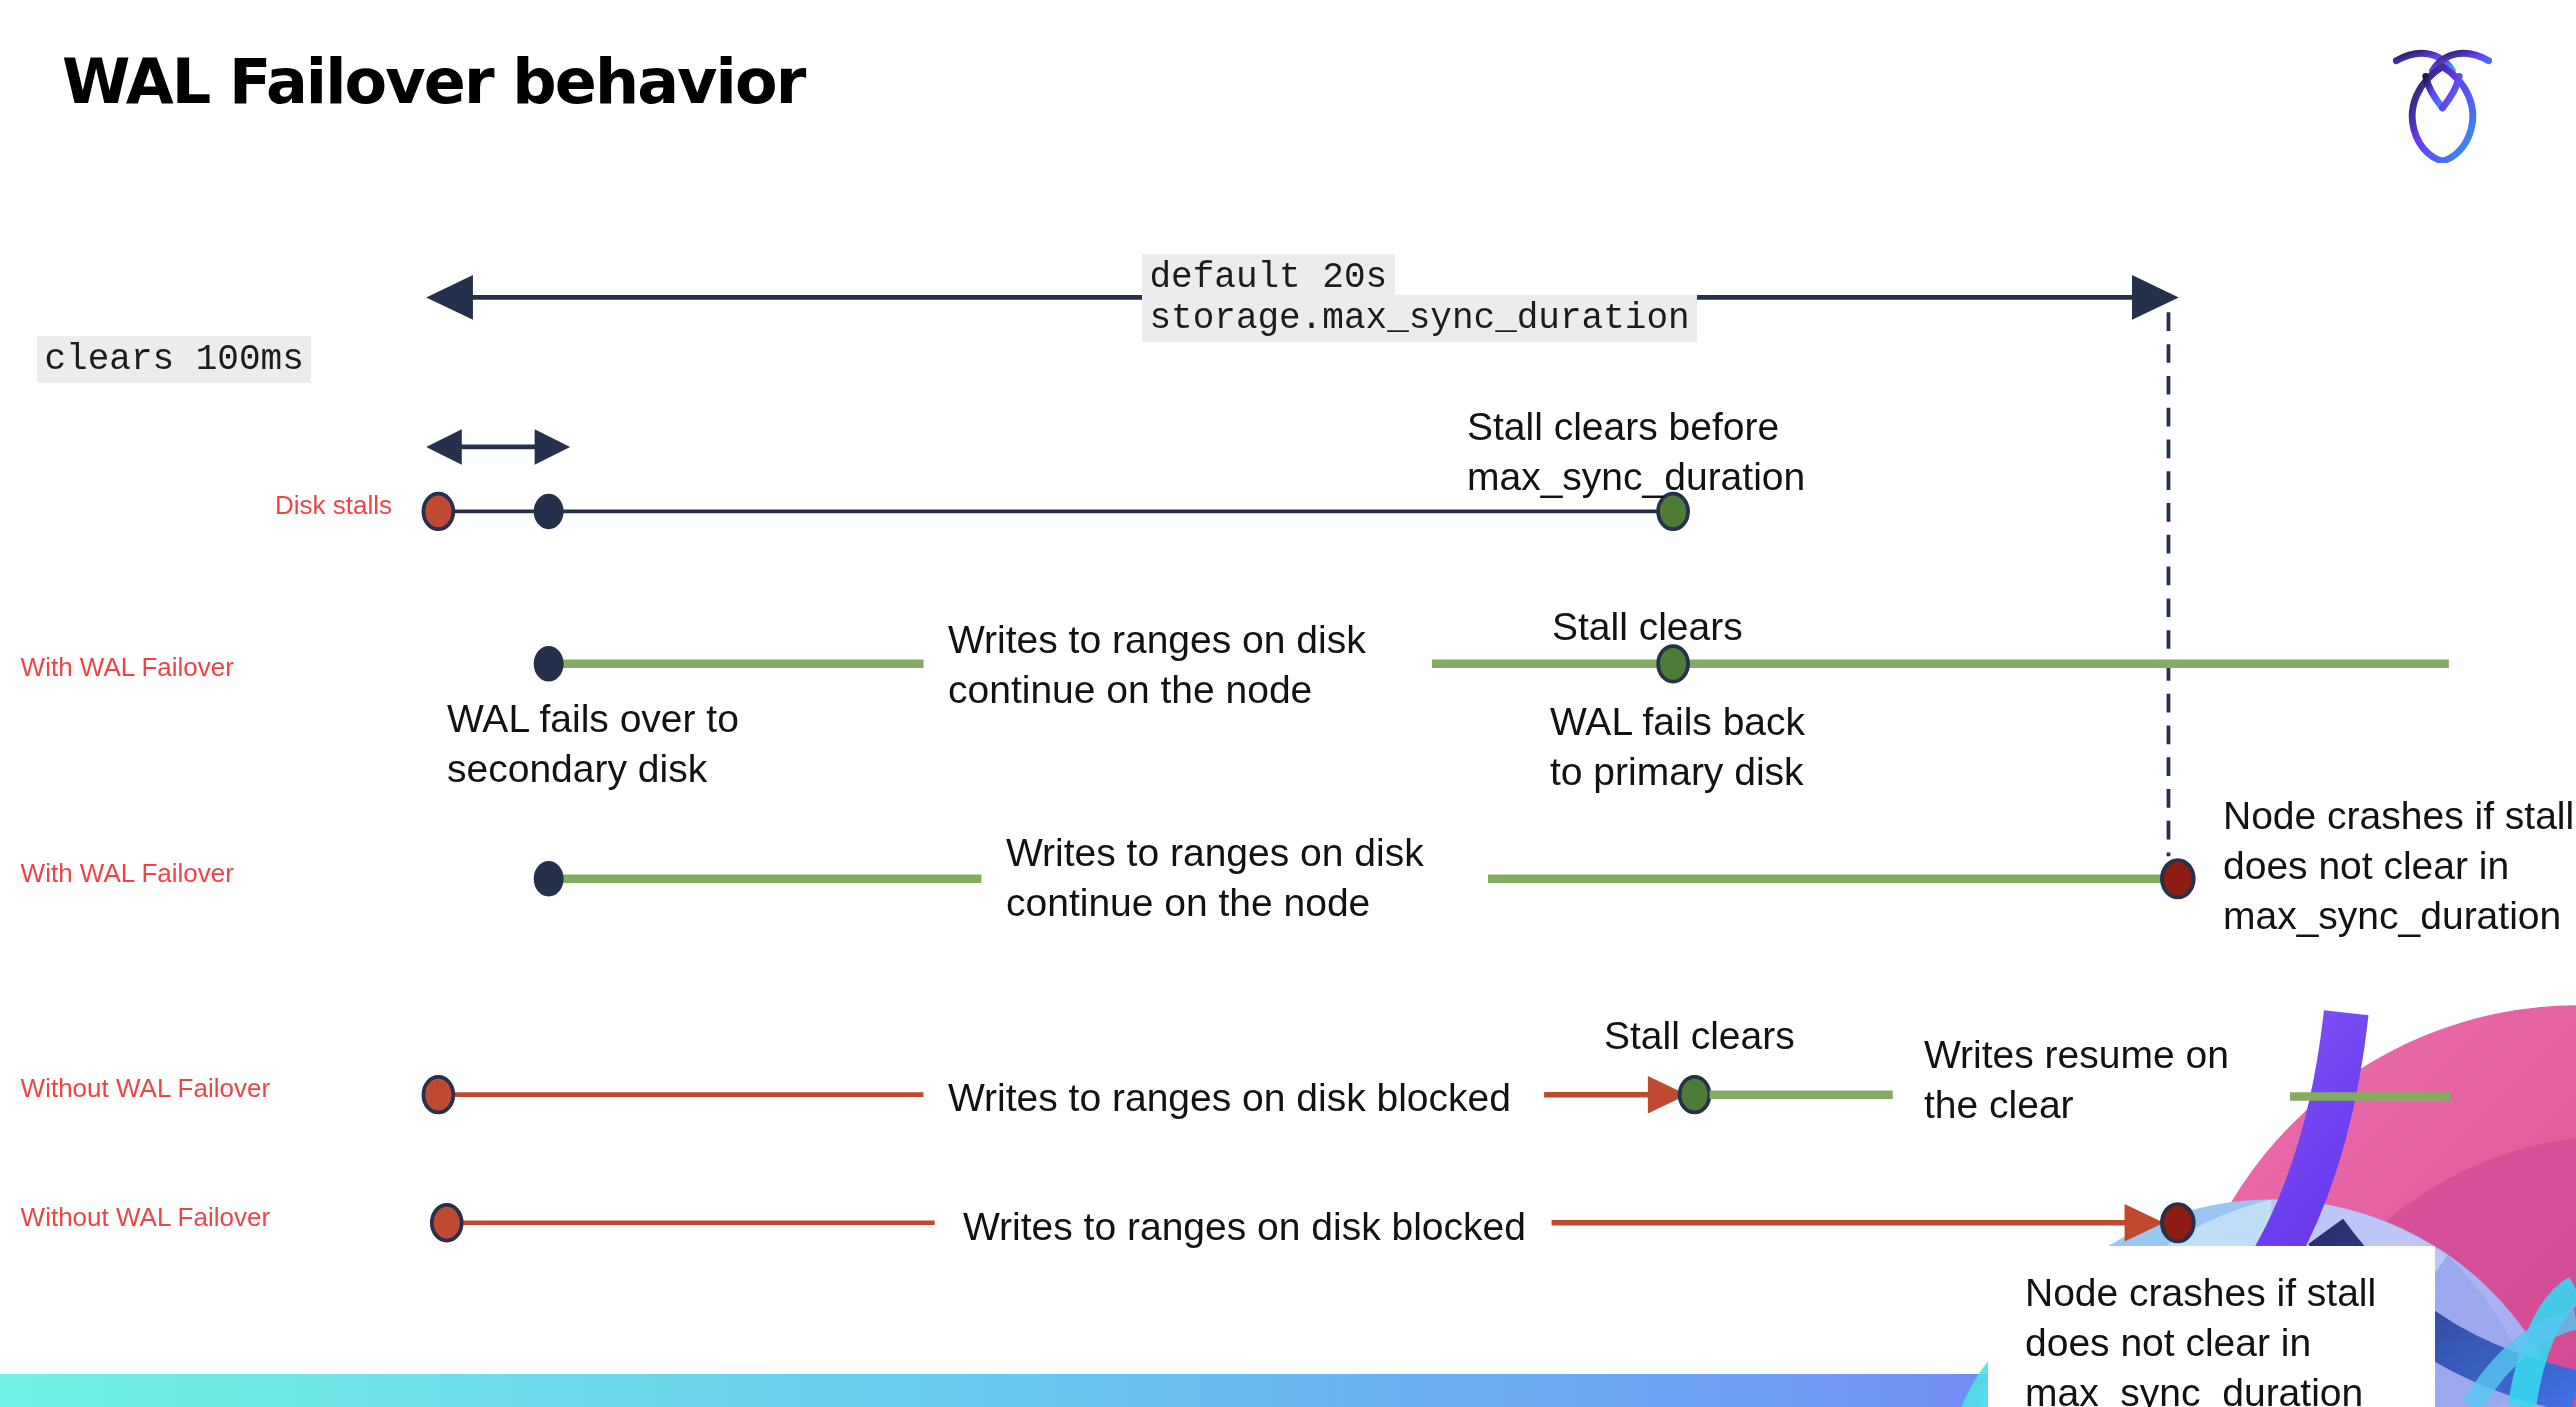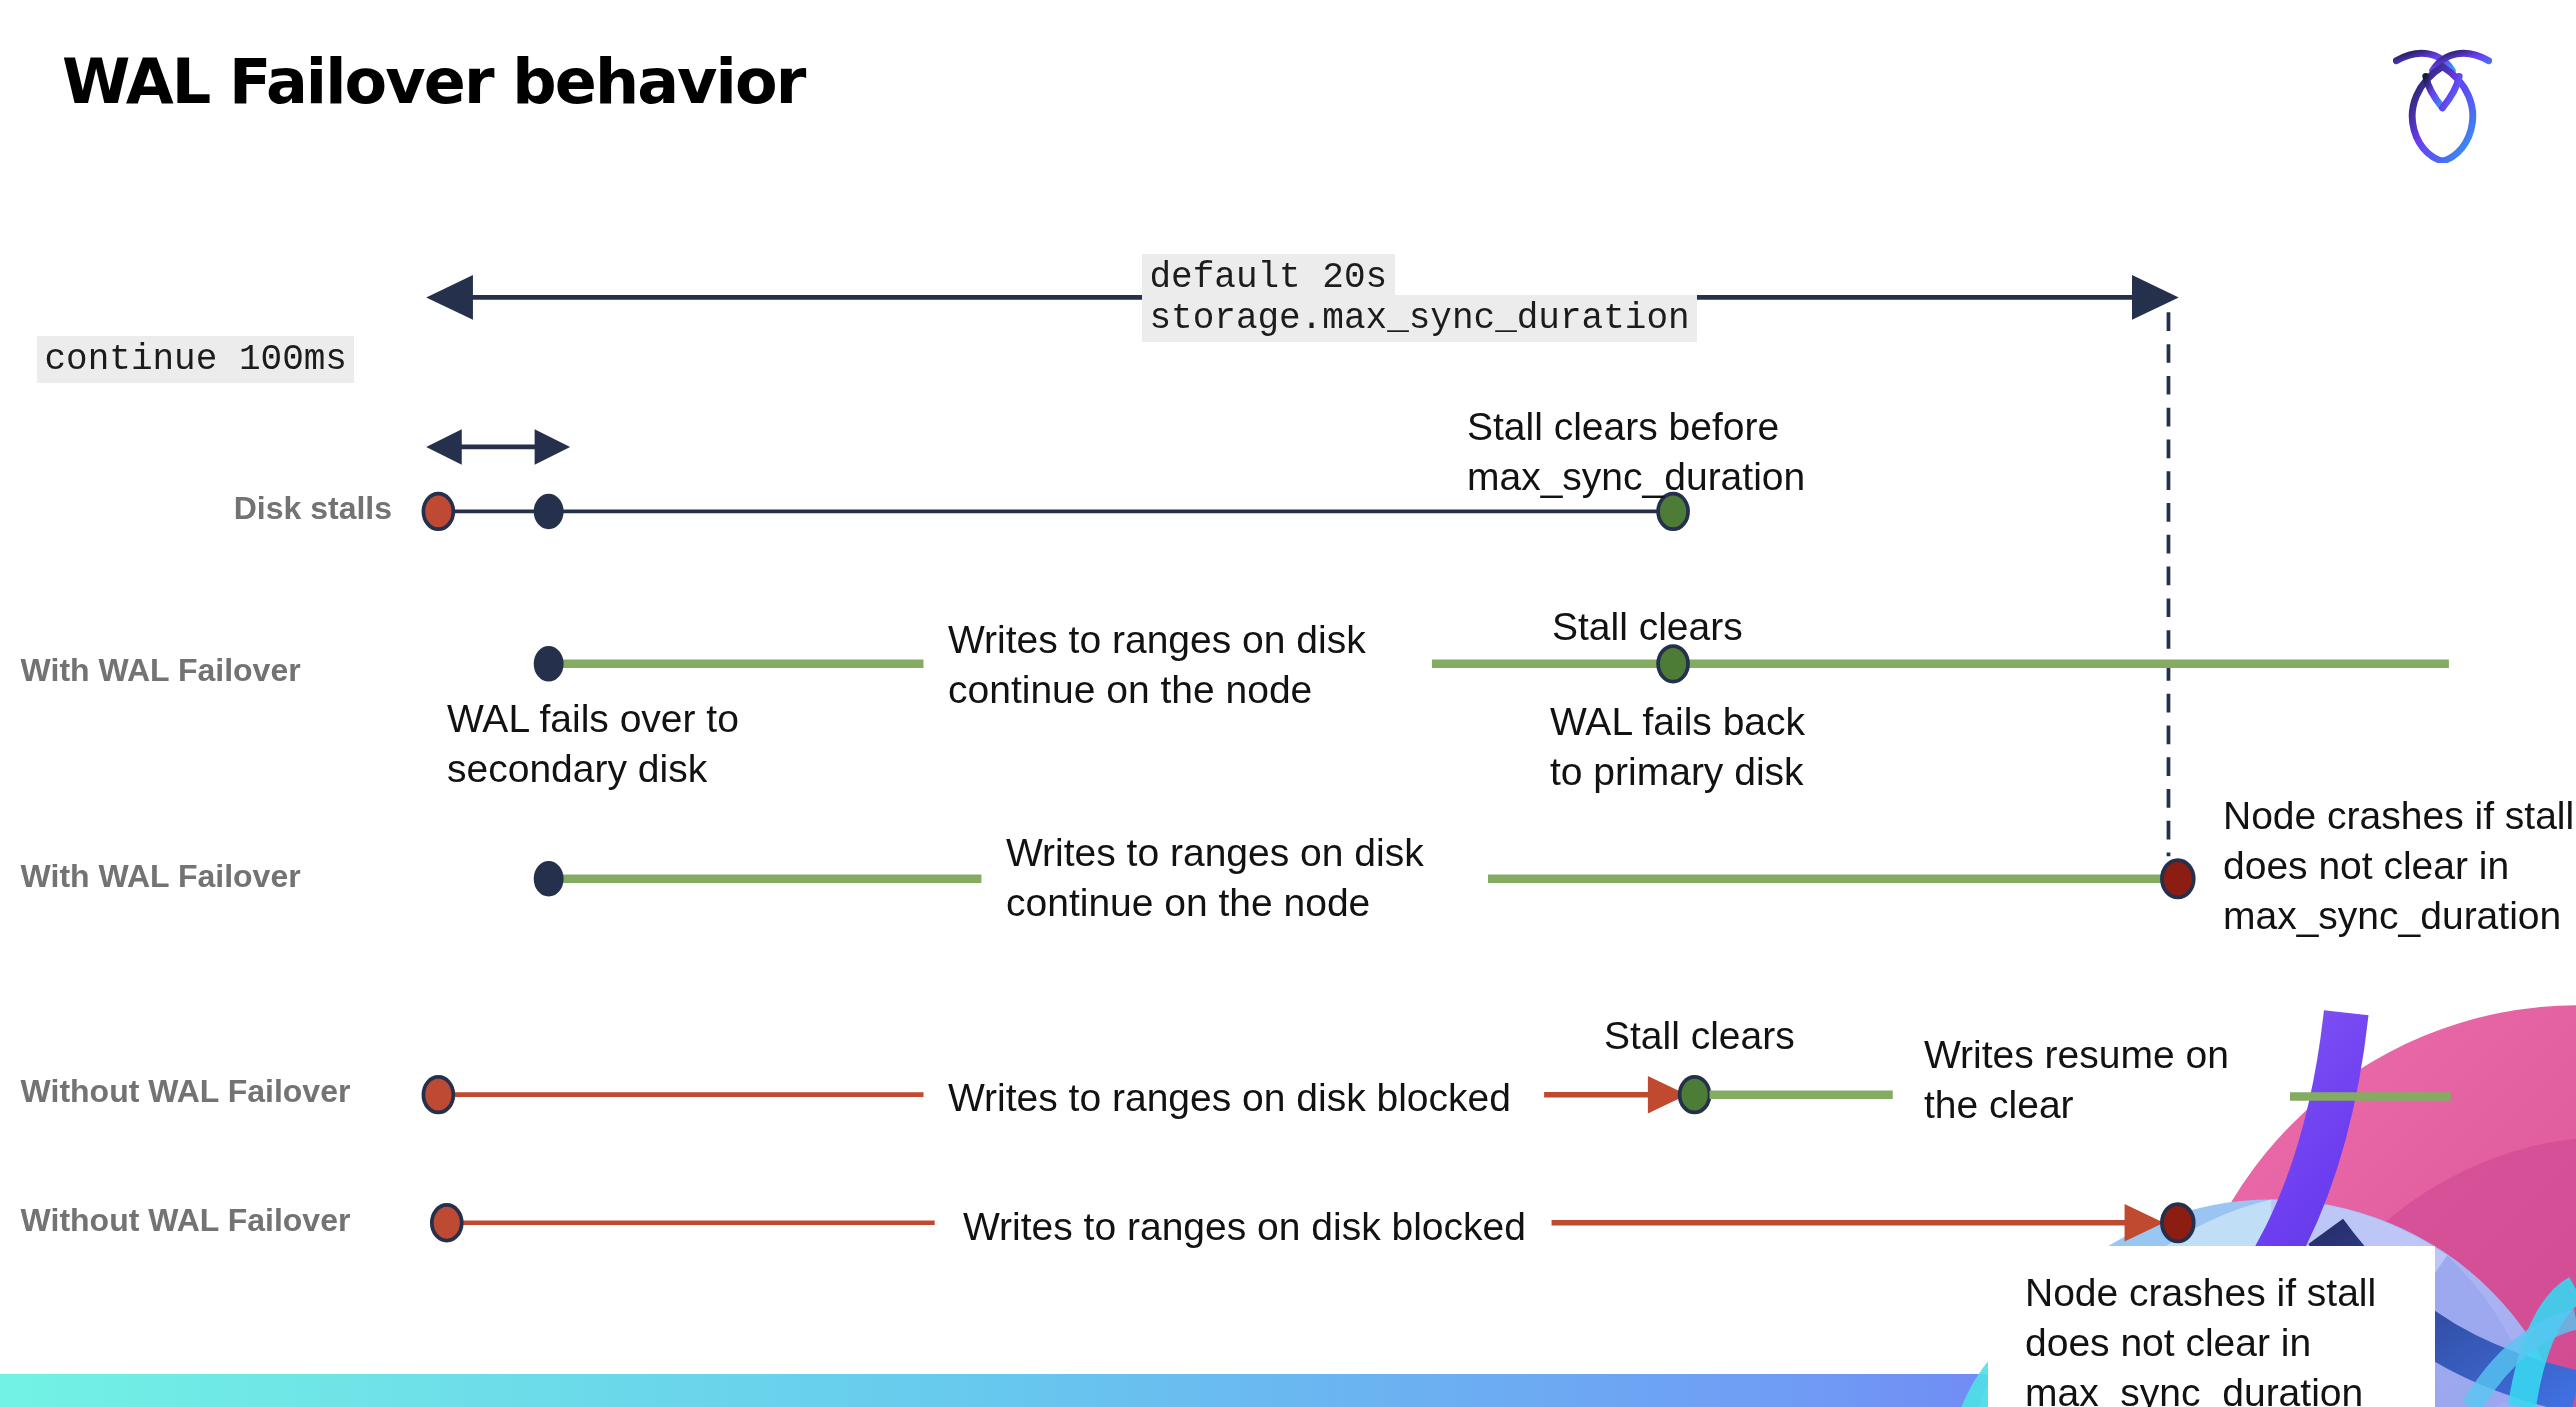--- a/index.html
+++ b/index.html
@@ -16,21 +16,21 @@
   .page-title{
     font-size:62px;font-weight:bold;letter-spacing:-1.9px;color:#000;
     font-family:"DejaVu Sans","Liberation Sans",sans-serif;
   }
   .code{
     font-family:"Liberation Mono","DejaVu Sans Mono",monospace;
     font-size:36px;color:#1c1c1c;background:#ececec;
     padding:2.8px 7.5px;line-height:1.15;display:inline-block;
   }
   .lbl{font-size:39px;line-height:1.28;color:#121212;}
-  .row-label{font-size:32px;color:#737373;font-weight:bold;}
+  .row-label{font-size:26px;color:#ef4444;}
   .center{text-align:left;}
   .right{text-align:right;}
   .white-box{
     background:#ffffff;
     width:447px;height:162px;
     box-sizing:border-box;
     padding:22.4px 0 0 37px;
   }
   svg{display:block;}
   .layer{position:absolute;left:0;top:0;}
@@ -159,21 +159,21 @@
   <div class="abs page-title" style="left:62px;top:45px;">WAL Failover behavior</div>
 
   <div class="abs" style="left:1142px;top:254px;">
     <span class="code">default 20s</span>
   </div>
   <div class="abs" style="left:1142px;top:295px;">
     <span class="code">storage.max_sync_duration</span>
   </div>
 
   <div class="abs" style="left:37px;top:336px;">
-    <span class="code">continue 100ms</span>
+    <span class="code">clears 100ms</span>
   </div>
 
   <div class="abs lbl pre center" style="left:1467px;top:402px;width:430px;">Stall clears before
 max_sync_duration</div>
 
   <div class="abs row-label right" style="left:168px;top:490px;width:224px;">Disk stalls</div>
   <div class="abs row-label" style="left:20.6px;top:652px;">With WAL Failover</div>
   <div class="abs row-label" style="left:20.6px;top:858px;">With WAL Failover</div>
   <div class="abs row-label" style="left:20.6px;top:1073px;">Without WAL Failover</div>
   <div class="abs row-label" style="left:20.6px;top:1202px;">Without WAL Failover</div>

